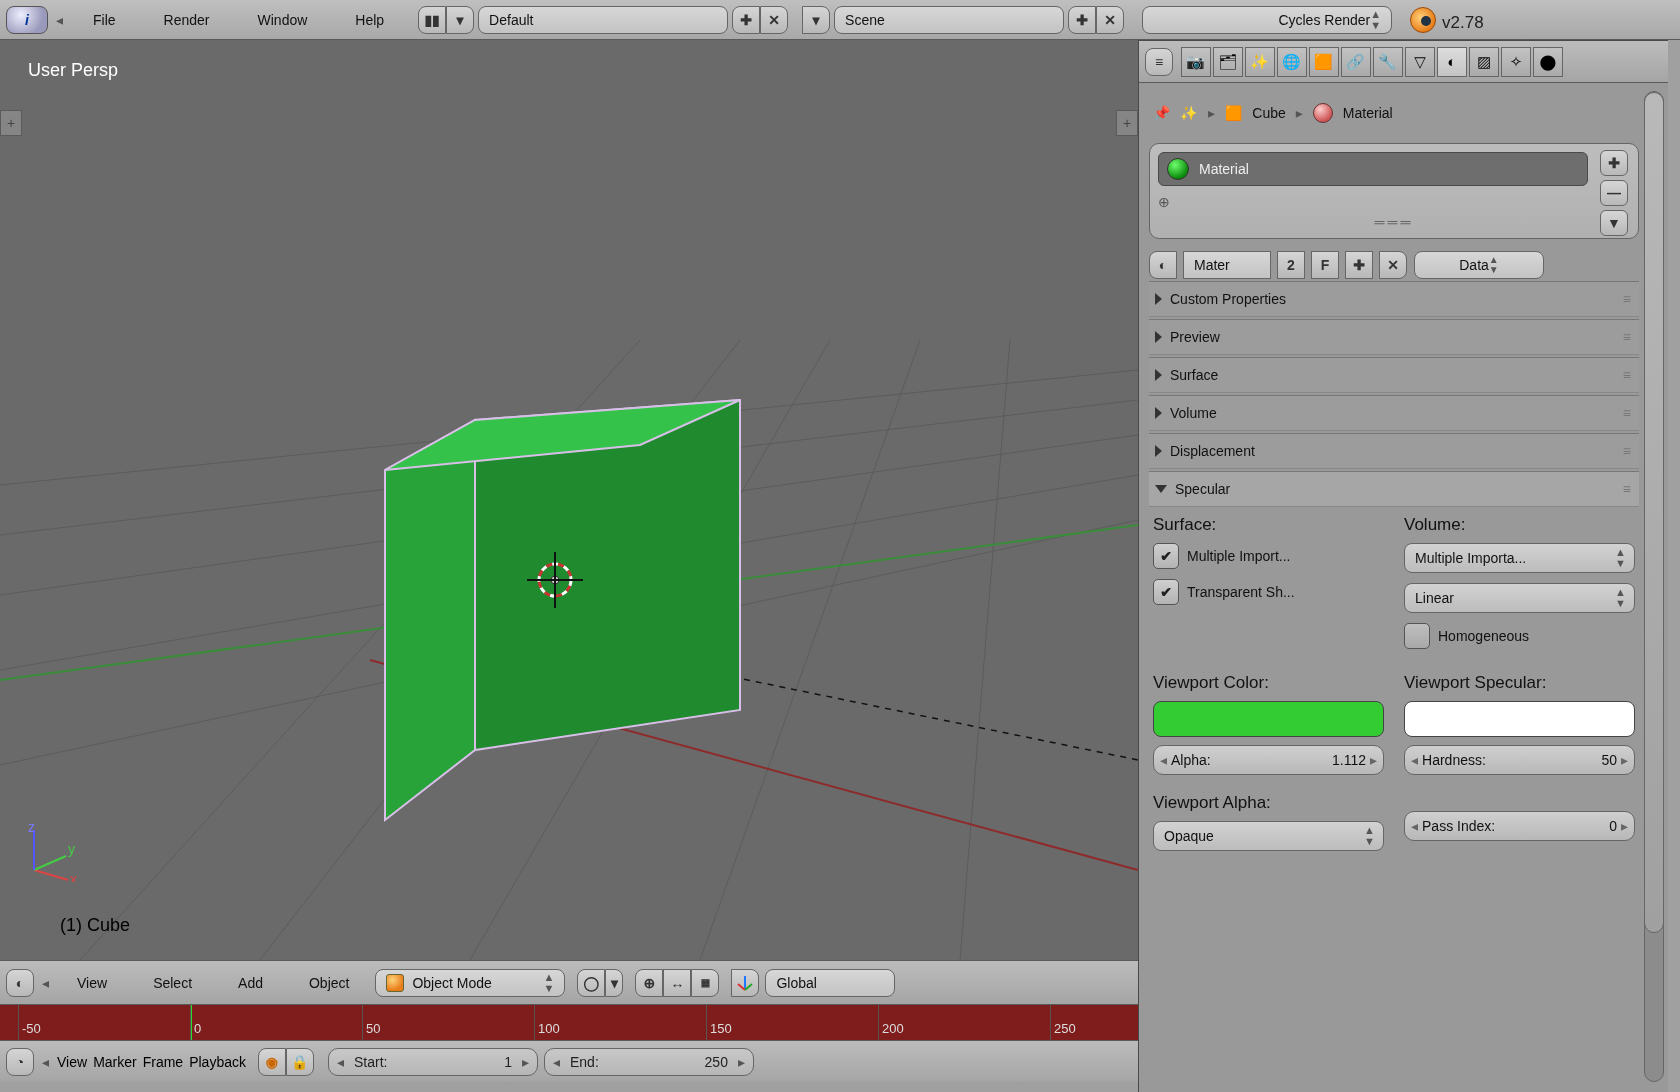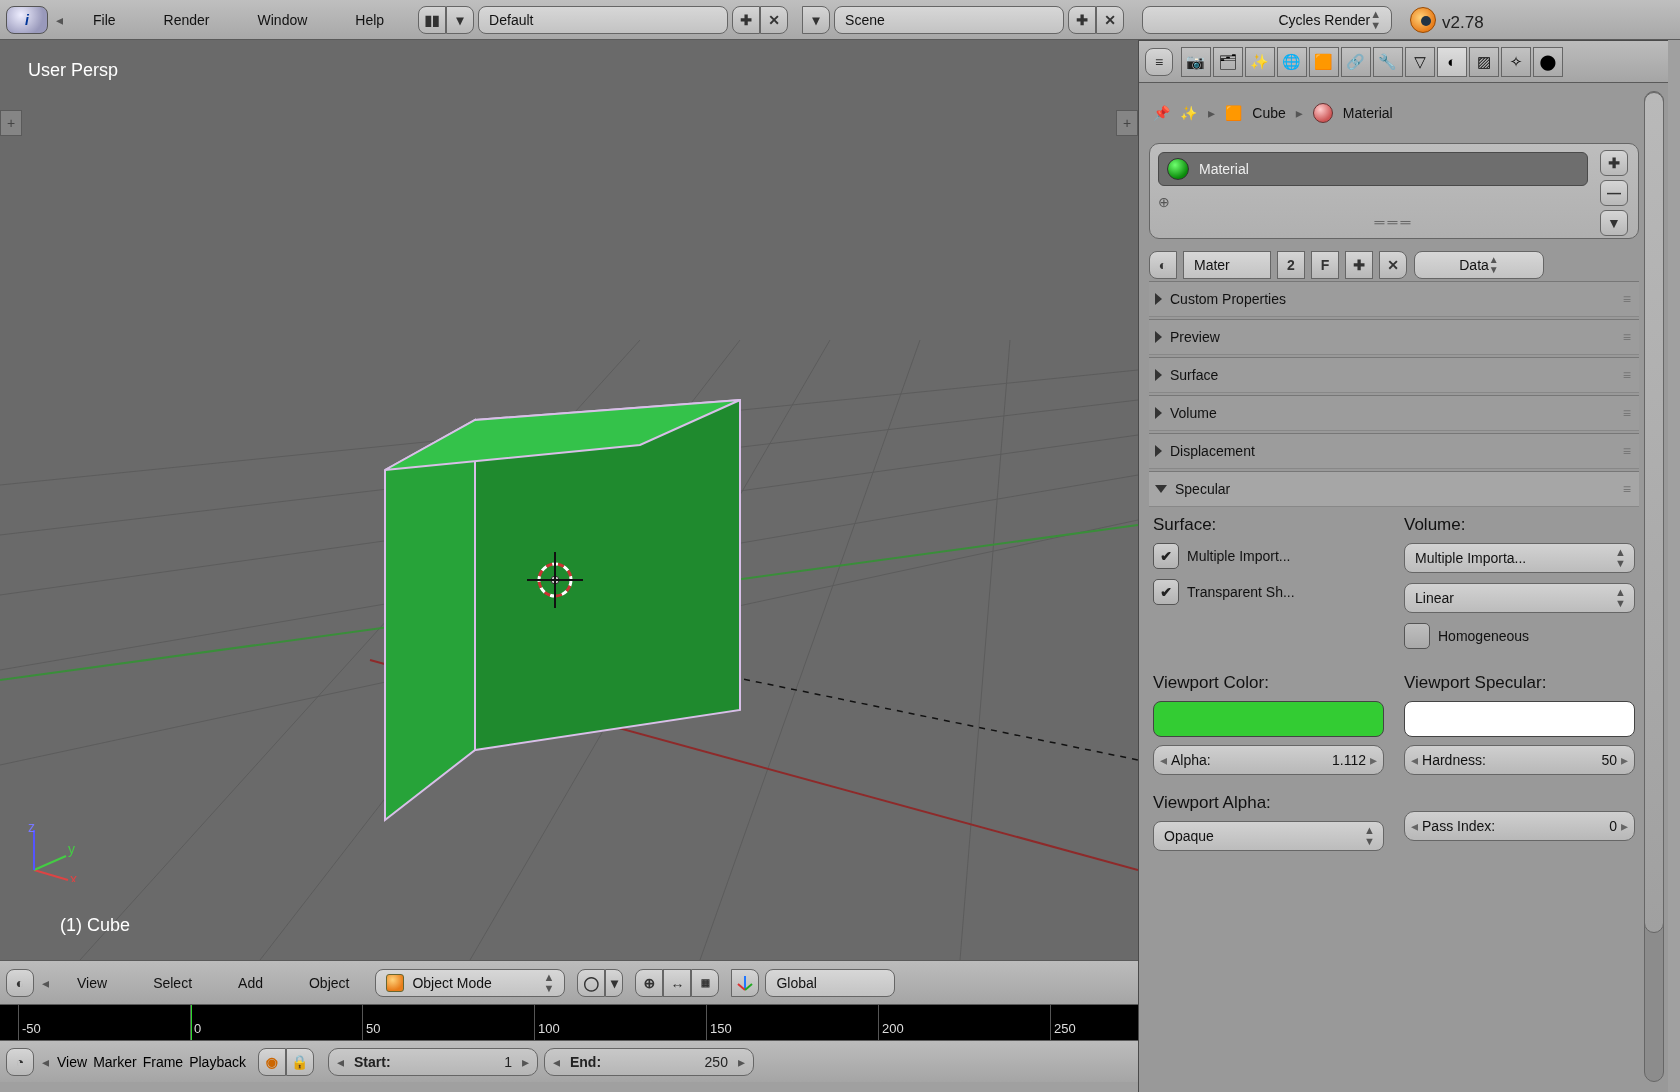--- a/index.html
+++ b/index.html
@@ -18,48 +18,48 @@
   background:linear-gradient(#d5d5d5,#b8b8b8); display:flex; align-items:center; justify-content:center; color:#333; font-weight:bold; }
 .group { display:flex; }
 .group > * { border-radius:0; }
 .group > *:first-child { border-radius:8px 0 0 8px; }
 .group > *:last-child { border-radius:0 8px 8px 0; }
 
 
 .viewport { position:absolute; left:0; top:40px; width:1138px; height:920px;
   background:#6a6a6a; overflow:hidden; }
 .view-label { position:absolute; left:28px; top:20px; color:#fff; font-size:18px; }
-.obj-label { position:absolute; left:60px; bottom:24px; color:#ffffff; font-size:18px; }
+.obj-label { position:absolute; left:60px; bottom:24px; color:#000000; font-size:18px; }
 .axis { position:absolute; left:22px; bottom:78px; }
 .plus-tab { position:absolute; top:70px; width:22px; height:26px; background:#858585;
   border:1px solid #5a5a5a; color:#444; display:flex; align-items:center; justify-content:center; }
 
 
 .scene-svg { position:absolute; inset:0; }
 
 
 .view-hdr { position:absolute; left:0; top:960px; width:1138px; height:44px;
   background:linear-gradient(#bcbcbc,#a5a5a5); border-top:1px solid #5a5a5a;
   display:flex; align-items:center; padding:0 6px; gap:6px; }
 .view-hdr .menu { padding:0 20px; color:#111; }
 
 
 .timeline { position:absolute; left:0; top:1004px; width:1138px; height:36px;
-  background:#000000; border-top:1px solid #5a5a5a; }
+  background:#7f1d1d; border-top:1px solid #5a5a5a; }
 .tick { position:absolute; top:0; height:36px; border-left:1px solid #555; color:#ddd; font-size:13px; padding-left:3px; padding-top:16px; }
 .cursor { position:absolute; top:0; width:2px; height:36px; background:#2bda2b; }
 
 
 .time-hdr { position:absolute; left:0; top:1040px; width:1138px; height:42px;
   background:linear-gradient(#bcbcbc,#a5a5a5); border-top:1px solid #5a5a5a;
   display:flex; align-items:center; padding:0 6px; gap:6px; }
 .numfield { background:linear-gradient(#c8c8c8,#b6b6b6); border:1px solid #666; border-radius:10px;
   height:28px; display:flex; align-items:center; color:#222; padding:0 4px; }
 .numfield .arrow { color:#555; padding:0 4px; }
-.numfield .lab { flex:1; padding-left:6px;font-weight:bold; }
+.numfield .lab { flex:1; padding-left:6px; }
 .numfield .val { padding-right:6px; }
 
 
 .props { position:absolute; left:1138px; top:40px; width:530px; bottom:0;
   background:#999; border-left:1px solid #4a4a4a; border-top:1px solid #4a4a4a; overflow:hidden; }
 .props-hdr { height:42px; background:linear-gradient(#bcbcbc,#a5a5a5); border-bottom:1px solid #5a5a5a;
   display:flex; align-items:center; padding:0 6px; gap:2px; }
 .tab { width:30px; height:30px; border:1px solid #666; background:linear-gradient(#c2c2c2,#aaa);
   display:flex; align-items:center; justify-content:center; font-size:15px; }
 .tab.sel { background:linear-gradient(#ddd,#c4c4c4); }

